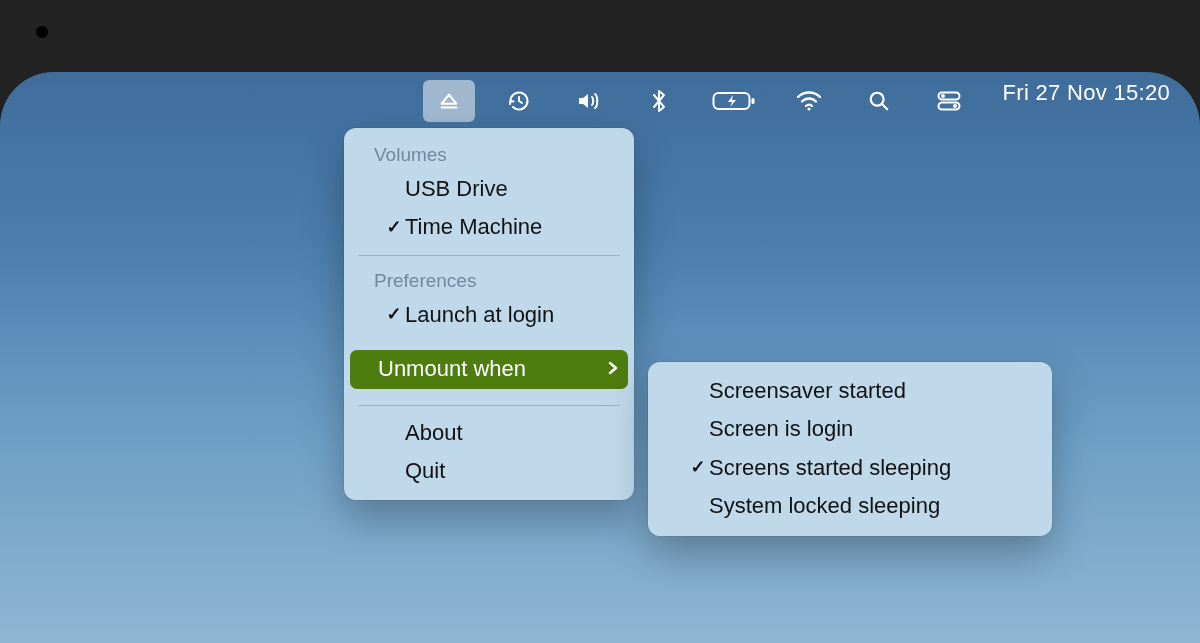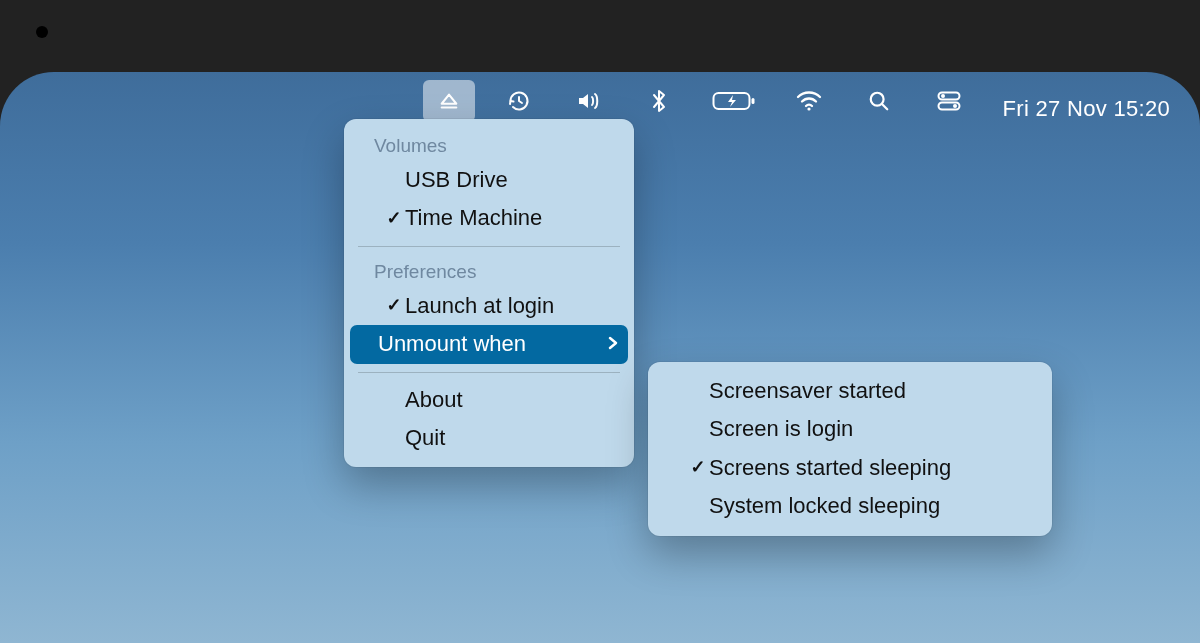--- a/index.html
+++ b/index.html
@@ -40,21 +40,21 @@
       linear-gradient(180deg, #3f6d9b 0%, #4b7eae 30%, #6ea0c7 65%, #8fb6d2 100%);
   }
 
   
   .menu-bar {
     position: absolute;
     top: 8px;
     right: 22px;
     height: 42px;
     display: flex;
-    align-items: flex-end;
+    align-items: flex-start;
     gap: 18px;
     color: #fff;
   }
   .mb-item {
     height: 42px;
     width: 52px;
     display: flex;
     align-items: center;
     justify-content: center;
   }
@@ -73,21 +73,21 @@
   
   .menu {
     position: absolute;
     background: #bfd9eb;
     border-radius: 12px;
     box-shadow: 0 18px 40px rgba(0,0,0,0.28), 0 0 0 1px rgba(0,0,0,0.05);
     padding: 10px 0 10px 0;
     color: #111;
   }
   .menu-primary {
-    top: 47px;
+    top: 56px;
     left: 344px;
     width: 290px;
   }
   .menu-secondary {
     top: 290px;
     left: 648px;
     width: 404px;
   }
   .menu .section-label {
     font-size: 19px;
@@ -114,23 +114,23 @@
   }
   .menu .item.checked .tick { visibility: visible; }
   .menu .item .label { flex: 1; }
   .menu .item .chevron {
     font-size: 18px;
     font-weight: 600;
     margin-left: 8px;
     color: #fff;
   }
   .menu .item.highlight {
-    background: #0369a1;
+    background: #4d7c0f;
     color: #fff;
-    margin: 0 6px;
+    margin: 16px 6px;
     border-radius: 7px;
     padding-left: 8px;
     padding-right: 10px;
   }
   .menu .sep {
     height: 1px;
     background: rgba(0,0,0,0.18);
     margin: 8px 14px;
   }
 </style>

